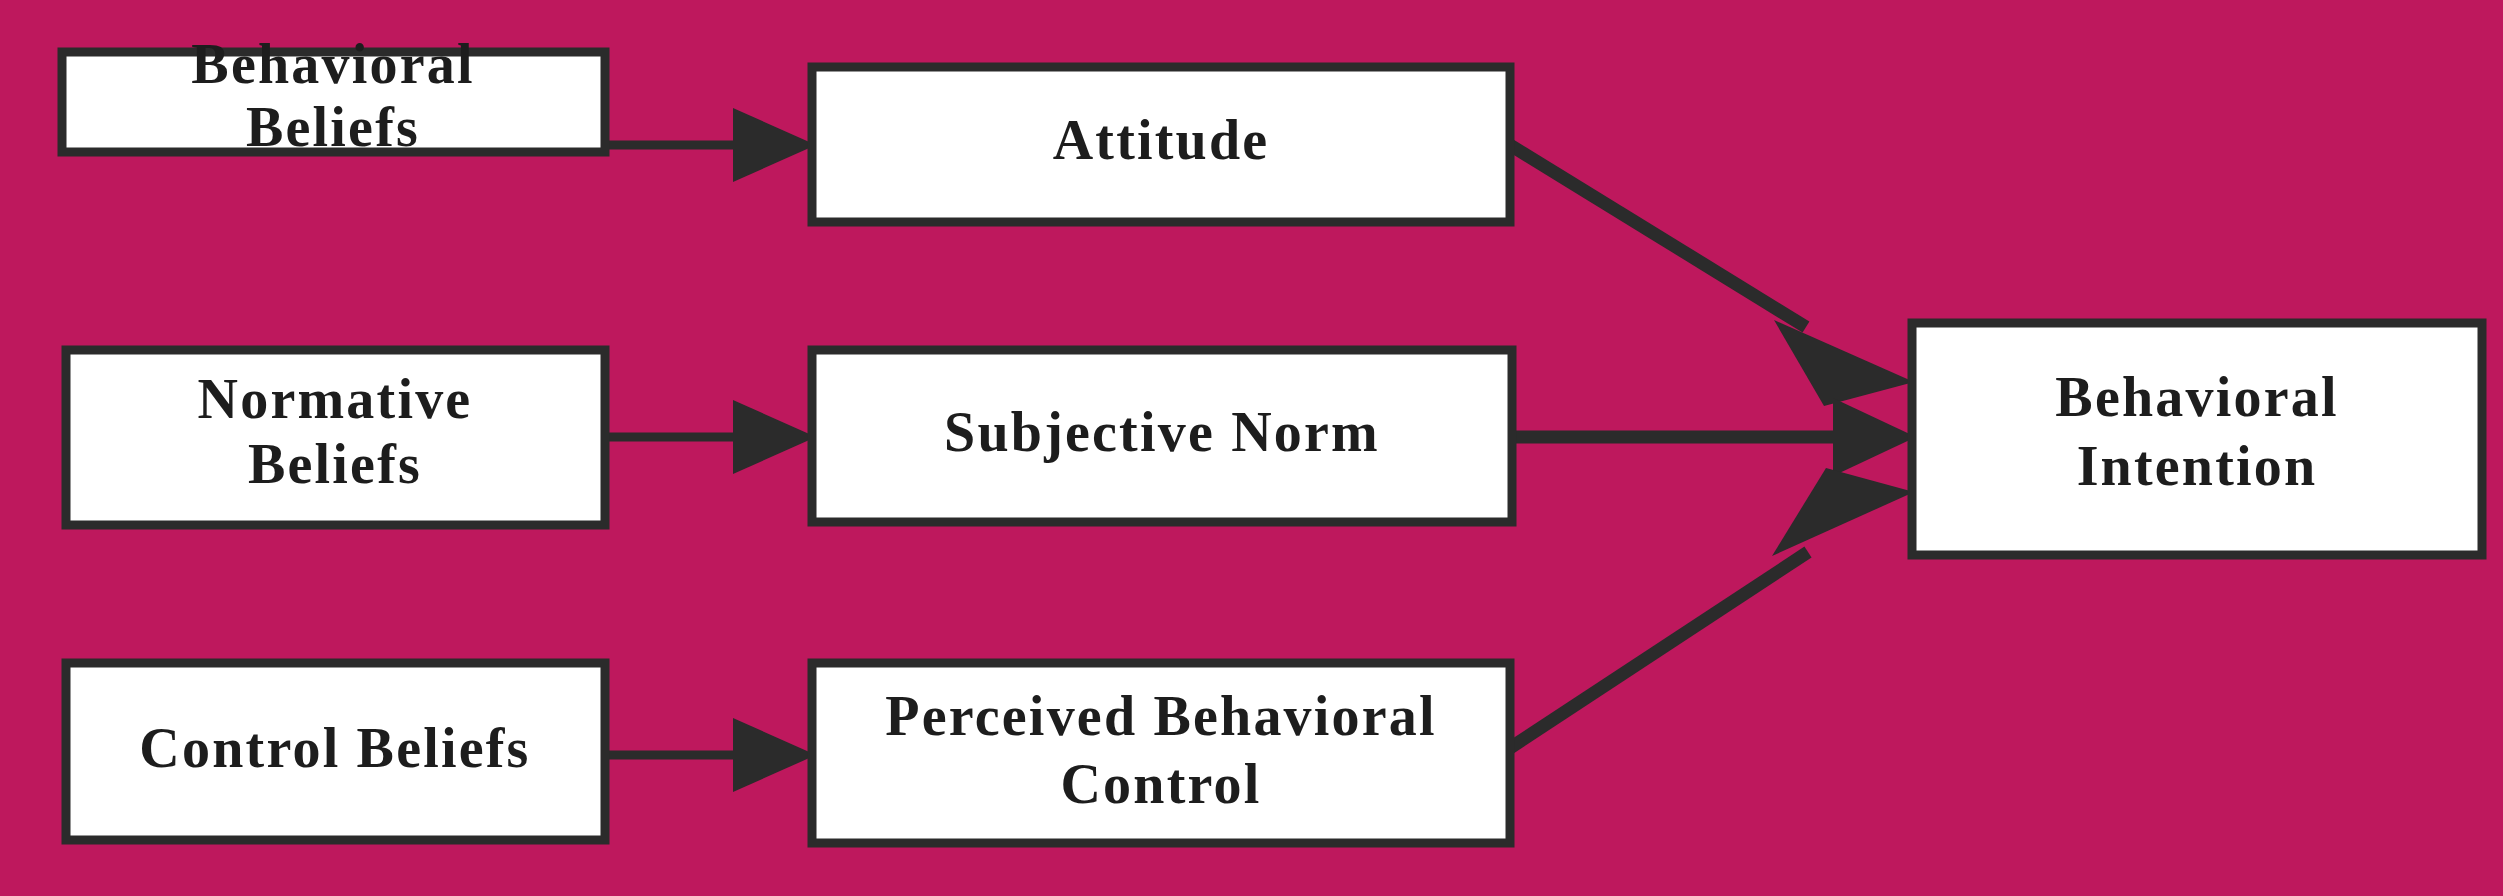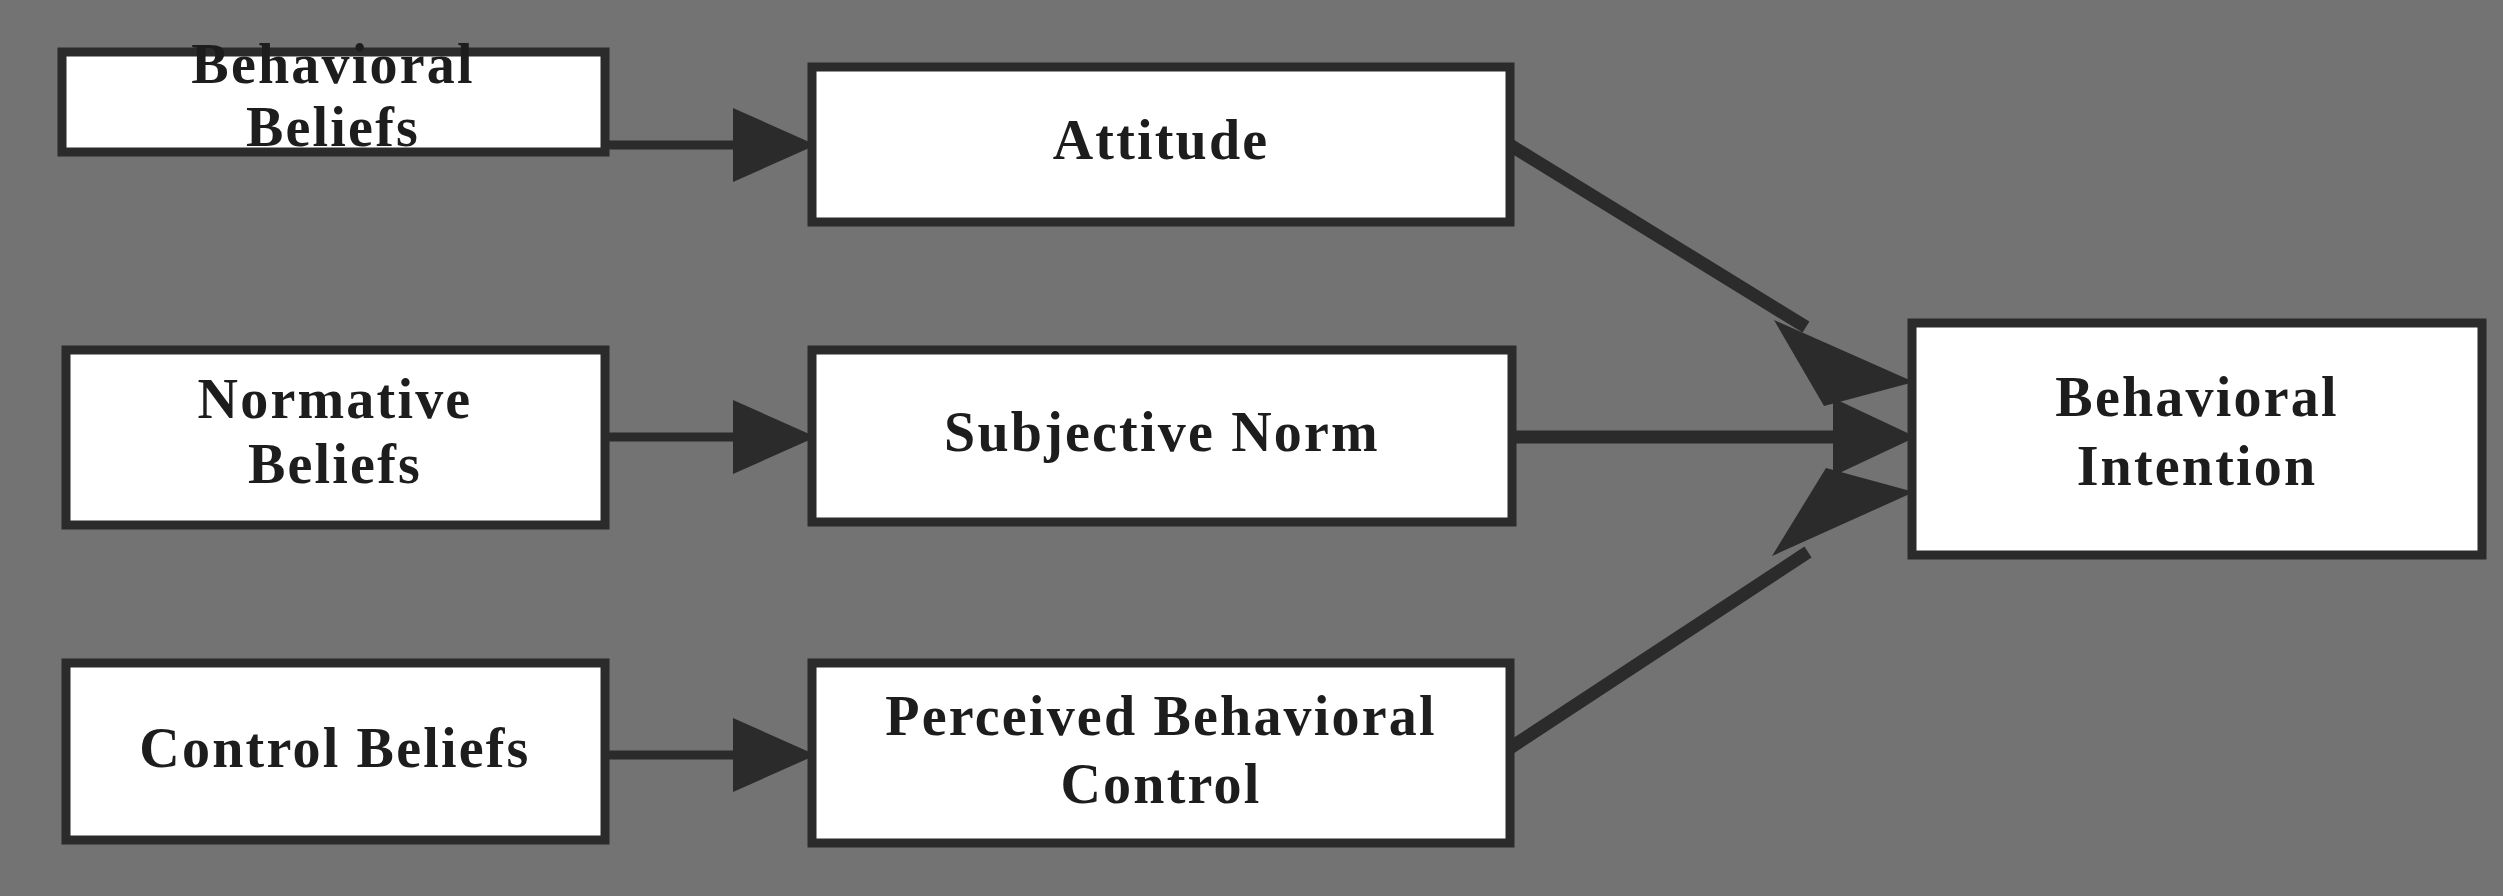--- a/index.html
+++ b/index.html
@@ -10,21 +10,21 @@
   body {
     width: 2503px;
     height: 896px;
     overflow: hidden;
     font-family: "Liberation Serif", "DejaVu Serif", serif;
   }
   #diagram-root {
     position: relative;
     width: 2503px;
     height: 896px;
-    background: #737373;
+    background: #be185d;
   }
   svg#tpb-svg {
     display: block;
     width: 2503px;
     height: 896px;
   }
   .node-box {
     fill: #ffffff;
     stroke: #2b2b2b;
     stroke-width: 9;

